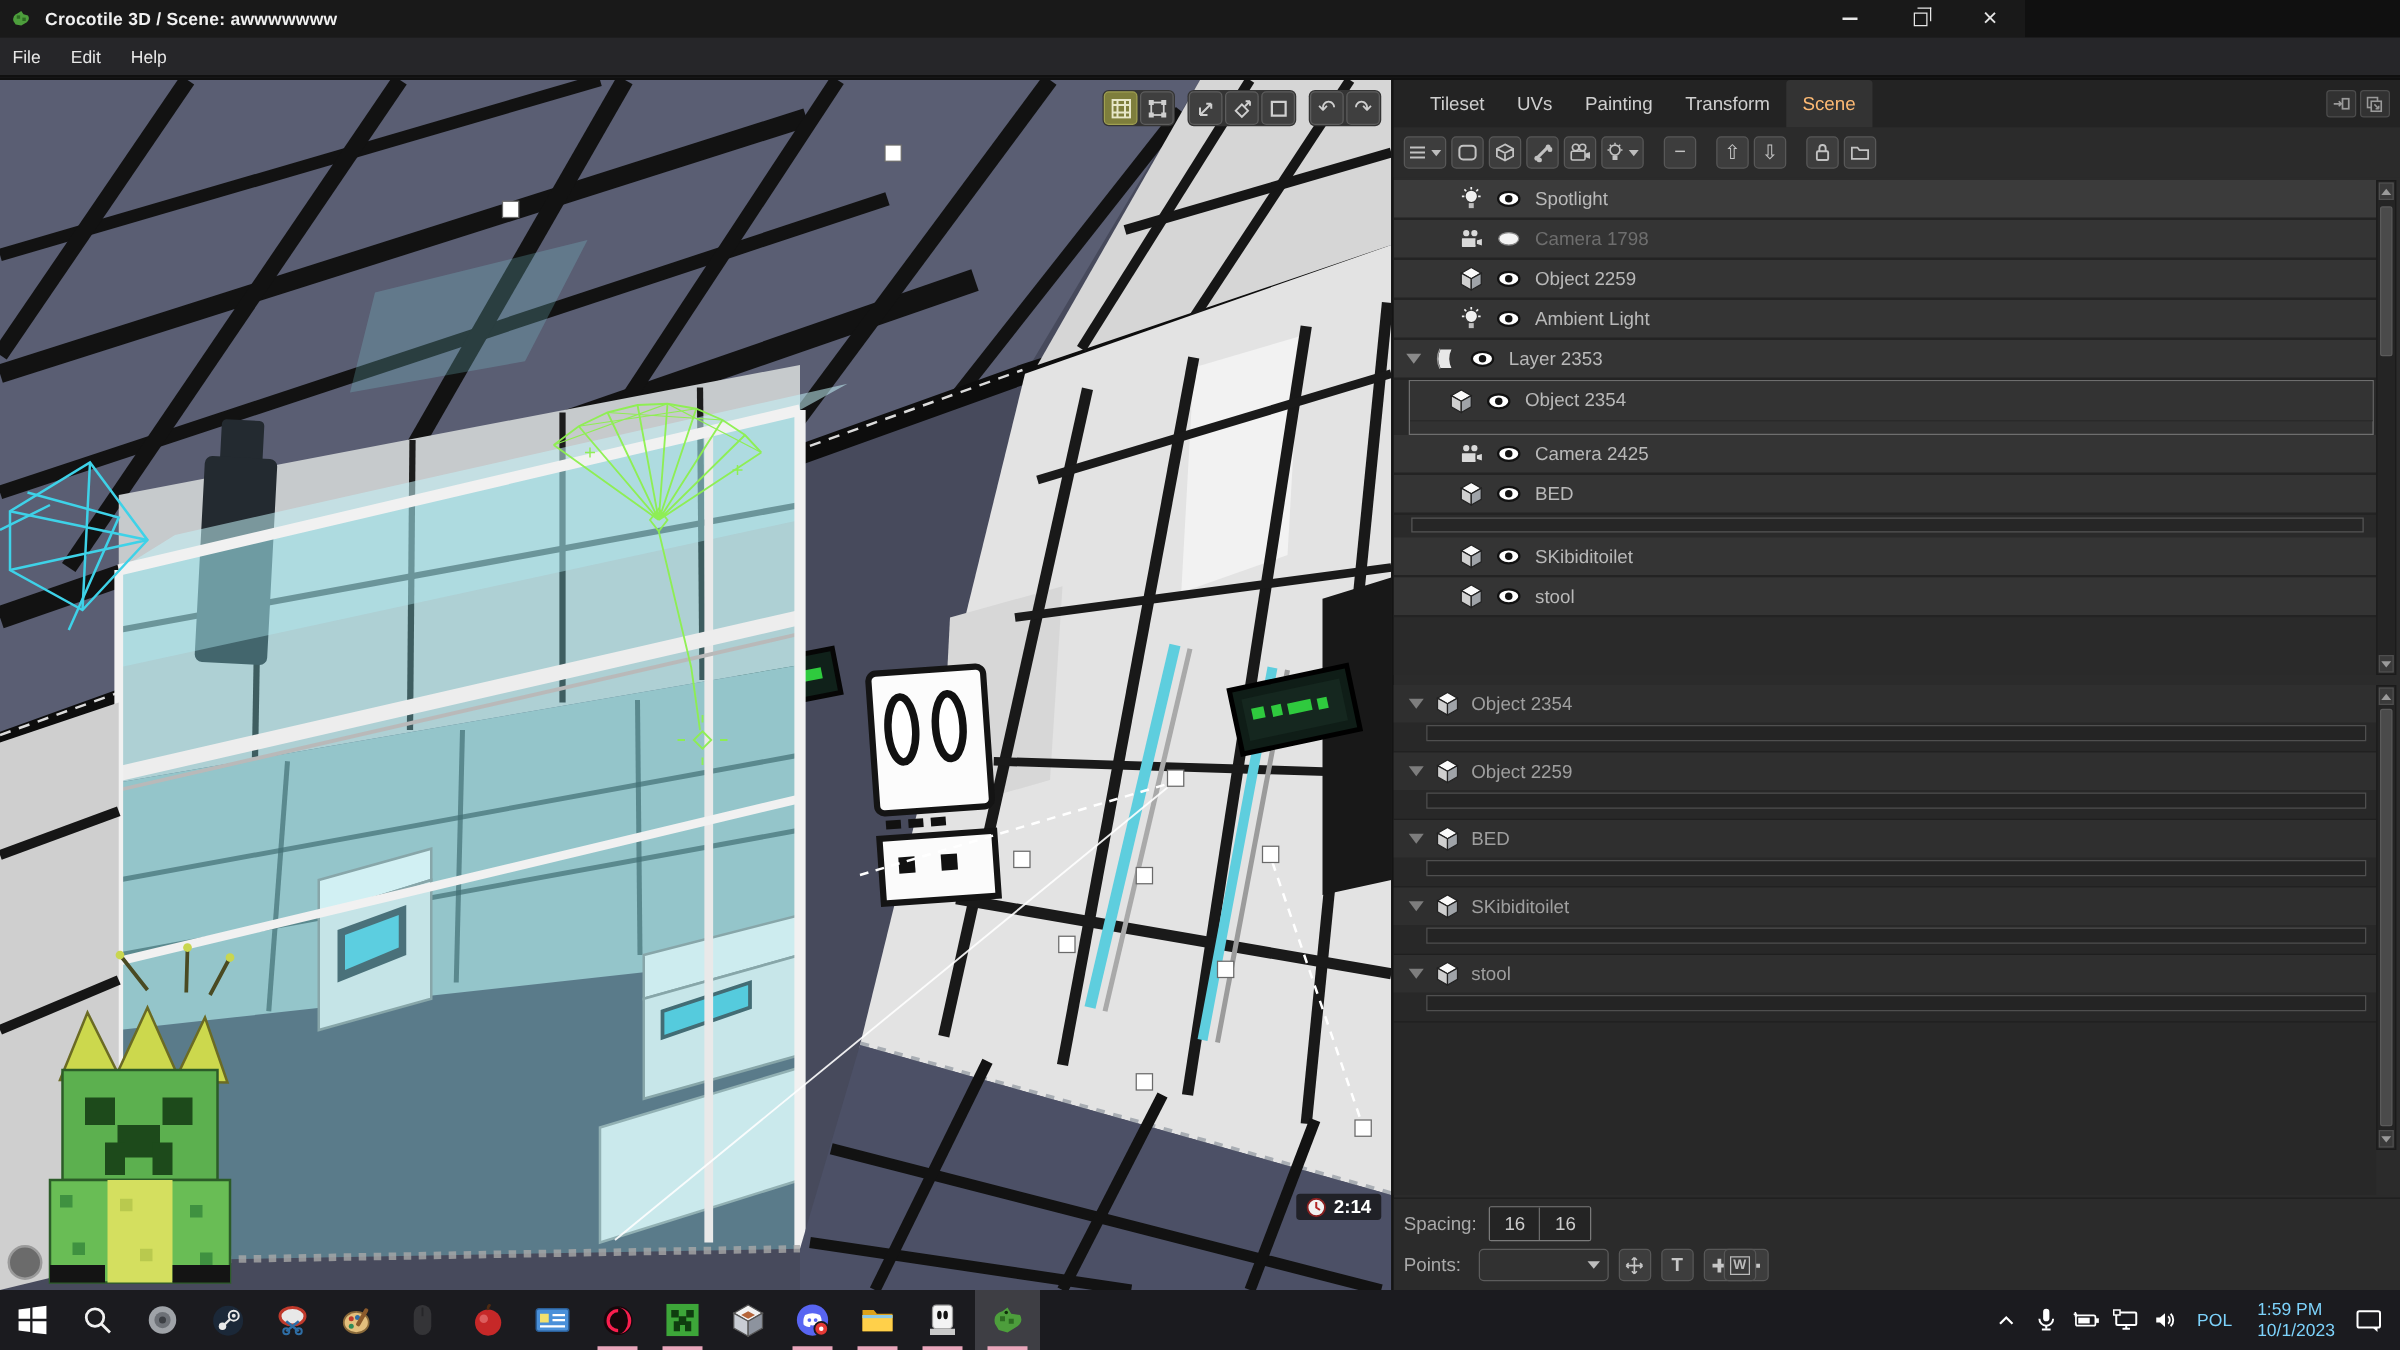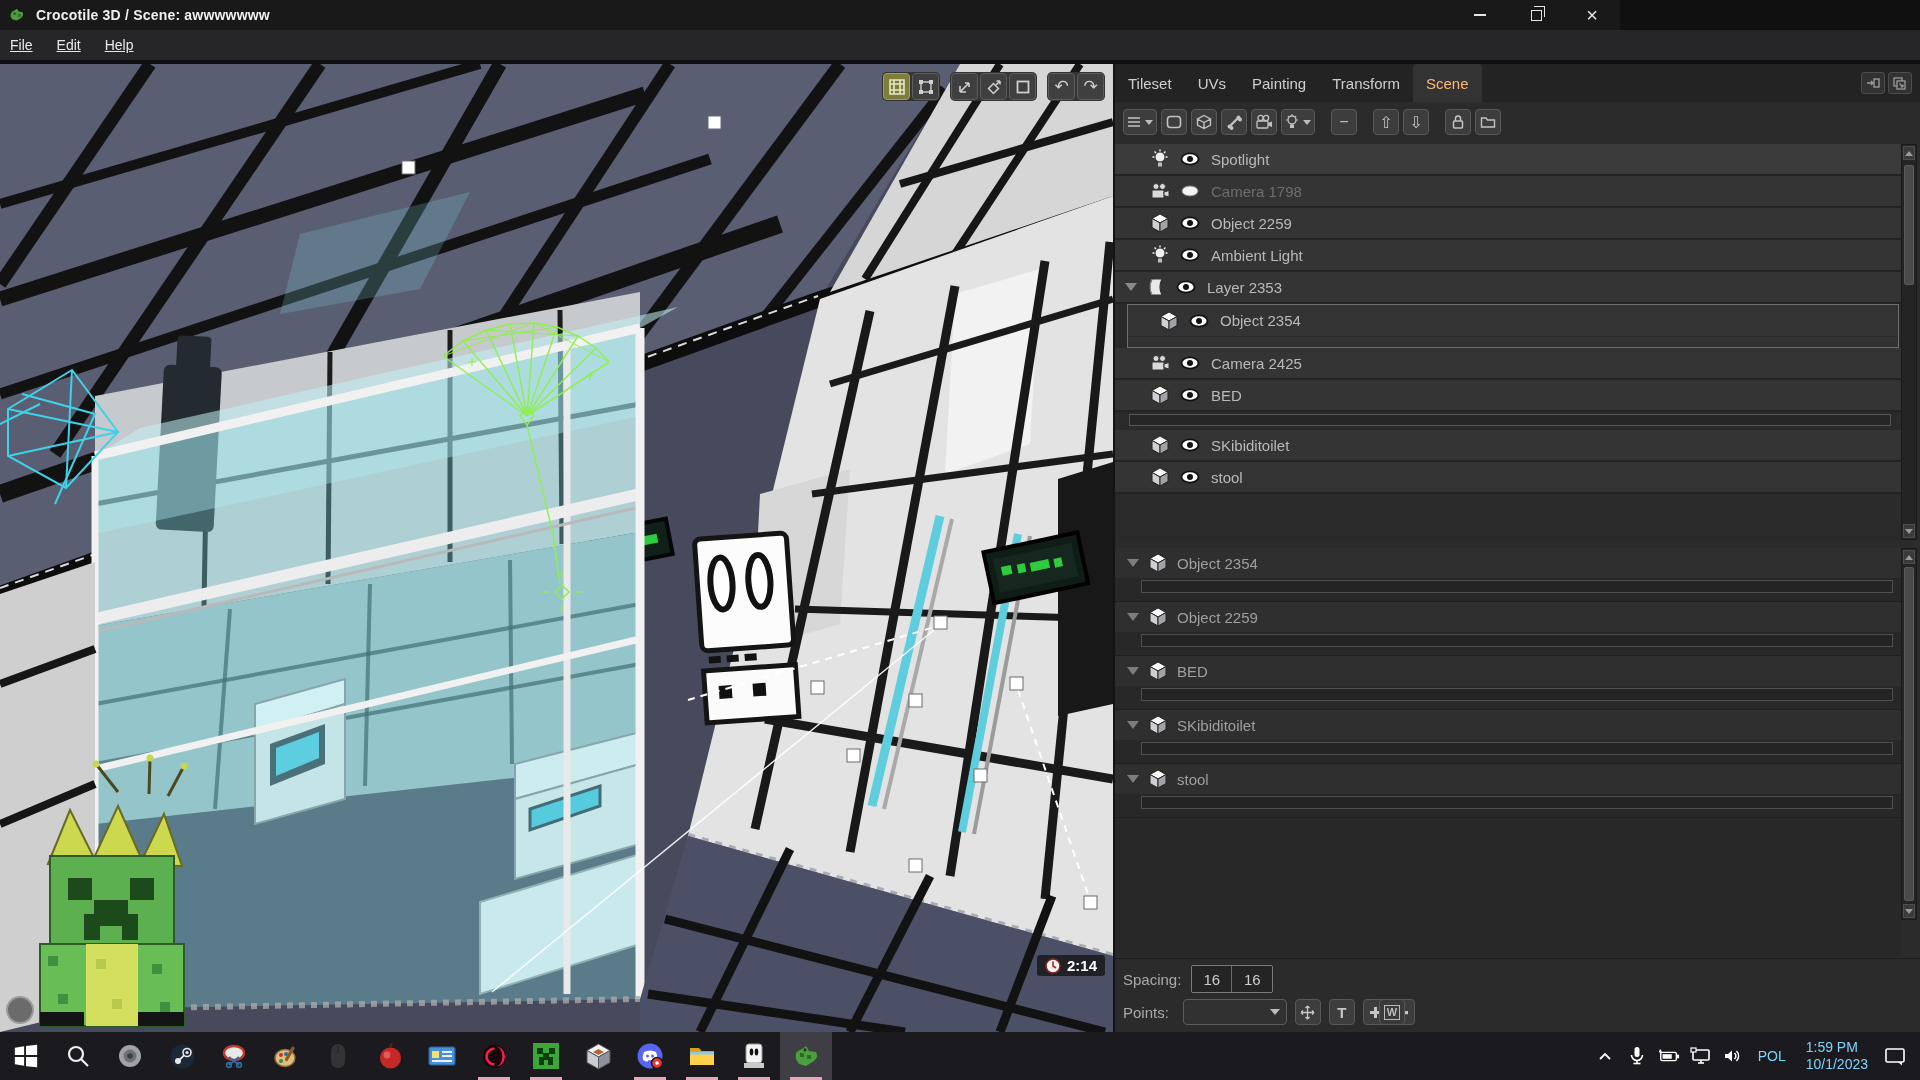--- a/index.html
+++ b/index.html
@@ -16,21 +16,21 @@
   .winbtn { width:56px; height:30px; display:flex; align-items:center; justify-content:center;
     color:#e6e6e6; font-size:15px; }
   .minline { width:12px; height:2px; background:#e6e6e6; }
   .restoreico { width:11px; height:11px; border:1.5px solid #e6e6e6; position:relative; }
   .restoreico:before { content:""; position:absolute; left:2px; top:-5px; width:10px; height:10px;
     border:1.5px solid #e6e6e6; border-left:none; border-bottom:none; }
 
   
   .menubar { position:absolute; left:0; top:30px; width:1920px; height:32px; background:#262629;
     display:flex; align-items:center; color:#e8e8e8; font-size:14px; border-bottom:2px solid #101010; }
-  .menuitem { padding:0 12px; height:100%; display:flex; align-items:center;text-decoration:underline; }
+  .menuitem { padding:0 12px; height:100%; display:flex; align-items:center; }
   .menuitem:first-child { padding-left:10px; }
 
   
   .viewport { position:absolute; left:0; top:64px; width:1113px; height:968px; overflow:hidden;
     background:#474a5c; }
   .scene { position:absolute; left:0; top:0; }
 
   .vtoolbar { position:absolute; top:8px; right:8px; display:flex; gap:10px; }
   .vgroup { display:flex; gap:2px; background:#343434; border-radius:5px; padding:1px; }
   .vbtn { width:27px; height:27px; background:#3f3f3f; border:1px solid #5d5d5d; border-radius:4px;
@@ -42,38 +42,38 @@
   .vstats { position:absolute; right:8px; bottom:4px; background:rgba(12,12,12,.78);
     padding:3px 10px 4px; text-align:right; color:#f4f4f4; font-size:15px; line-height:21px;
     text-shadow:1px 1px 0 #000; }
   .navcircle { position:absolute; left:6px; bottom:8px; width:28px; height:28px; border-radius:50%;
     border:2px solid #9a9a9a; background:rgba(25,25,25,.55); }
 
   
   .panel { position:absolute; left:1113px; top:64px; width:807px; height:968px; background:#2b2b2b;
     border-left:2px solid #141414; color:#bcbcbc; }
   .tabbar { position:absolute; left:0; top:0; width:100%; height:38px; background:#232323;
-    display:flex; align-items:stretch; font-size:15px; color:#cfcfcf; }
+    display:flex; align-items:stretch; font-size:15px; color:#cfcfcf;padding-left:16px; }
   .tab { padding:0 13px; display:flex; align-items:center; }
   .tab.active { background:#333333; color:#fdba74; border-radius:3px 3px 0 0; }
   .dockbtns { margin-left:auto; display:flex; gap:3px; align-items:center; padding-right:8px; }
   .dockbtn { width:24px; height:22px; background:#323232; border:1px solid #4c4c4c; border-radius:3px;
     display:flex; align-items:center; justify-content:center; }
 
   .ptoolbar { position:absolute; left:0; top:38px; width:100%; height:40px; display:flex; gap:4px;
     align-items:center; padding-left:8px; background:#2b2b2b; }
   .pbtn { height:26px; min-width:26px; background:#3d3d3d; border:1px solid #585858; border-radius:4px;
     display:flex; align-items:center; justify-content:center; color:#c2c2c2; font-size:16px; padding:0 3px; gap:2px; }
   .pbtn .chev { width:0; height:0; border-left:4px solid transparent; border-right:4px solid transparent;
     border-top:5px solid #bdbdbd; margin-left:2px; }
   .pgap { width:8px; }
 
   .list { position:absolute; left:0; top:80px; width:786px; height:396px; overflow:hidden; background:#2a2a2a; }
   .trow { display:flex; align-items:center; height:32px; background:#343434; border-bottom:2px solid #232323;
-    padding-left:34px; font-size:15px; color:#b9b9b9; }
+    padding-left:51px; font-size:15px; color:#b9b9b9; }
   .trow.sel { background:#3b3b3b; }
   .trow.hasexp { padding-left:10px; }
   .trow.dim { color:#6e6e6e; }
   .expander { width:0; height:0; border-left:6px solid transparent; border-right:6px solid transparent;
     border-top:8px solid #8a8a8a; margin-right:8px; }
   .ticon { width:22px; height:20px; margin-right:8px; display:flex; align-items:center; justify-content:center; }
   .teye { width:22px; height:20px; margin-right:10px; display:flex; align-items:center; justify-content:center; }
   .childbox { margin-left:12px; margin-right:2px; border:1px solid #6e6e6e; background:#323232; padding-bottom:10px; }
   .childbox .trow { border-bottom:1px solid #2a2a2a; padding-left:30px; background:#333333; }
   .layerbar { height:12px; margin:2px 10px 4px 14px; background:#262626; border:1px solid #565656; }

